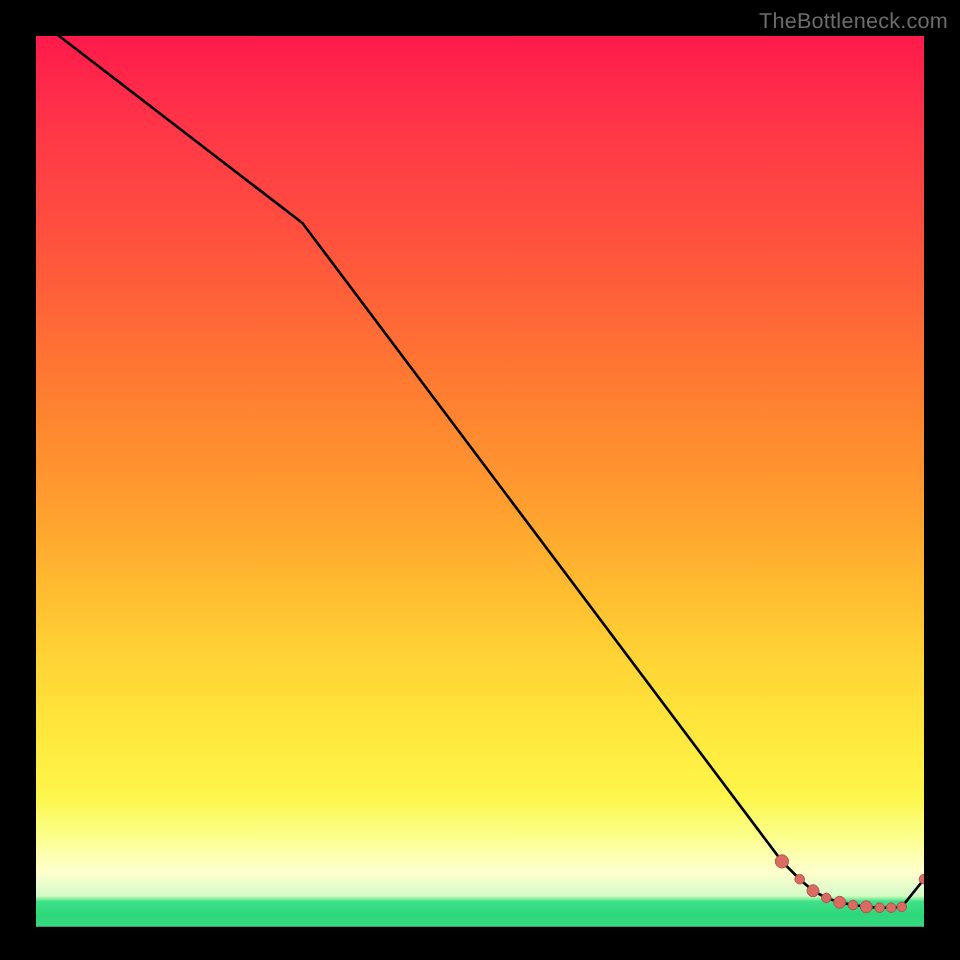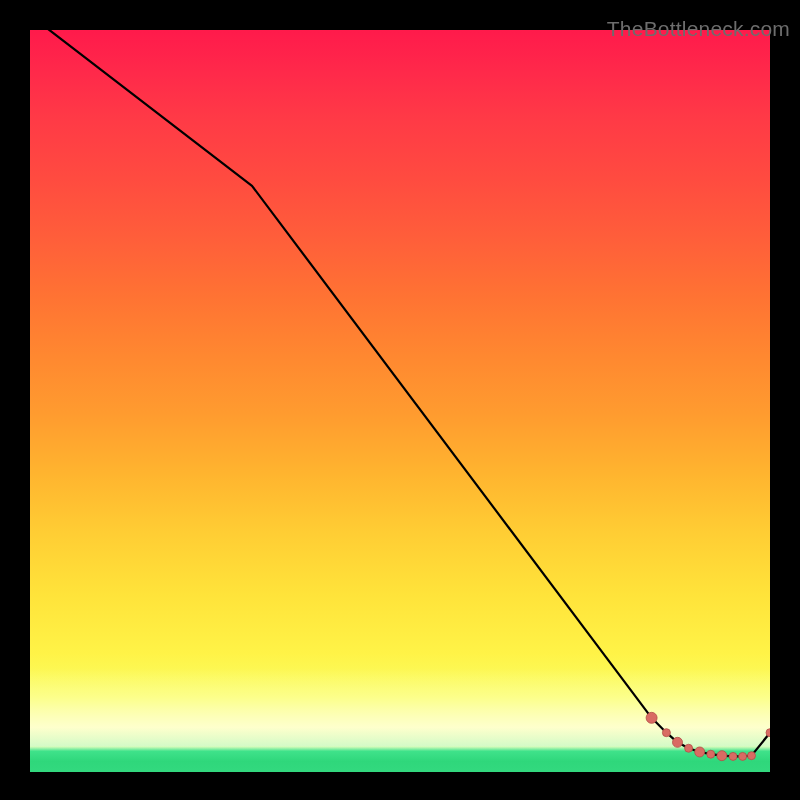--- a/index.html
+++ b/index.html
@@ -12,24 +12,24 @@
     font-family: Arial, Helvetica, sans-serif;
   }
   .stage {
     position: relative;
     width: 800px;
     height: 800px;
     background: #000;
   }
   .watermark {
     position: absolute;
-    top: 17px;
+    top: 7px;
     right: 10px;
     color: #6d6d6d;
-    font-size: 21px;
+    font-size: 18px;
     font-weight: 500;
     letter-spacing: 0.2px;
     z-index: 20;
   }
   
   .plot {
     position: absolute;
     left: 30px;
     top: 30px;
     width: 740px;

